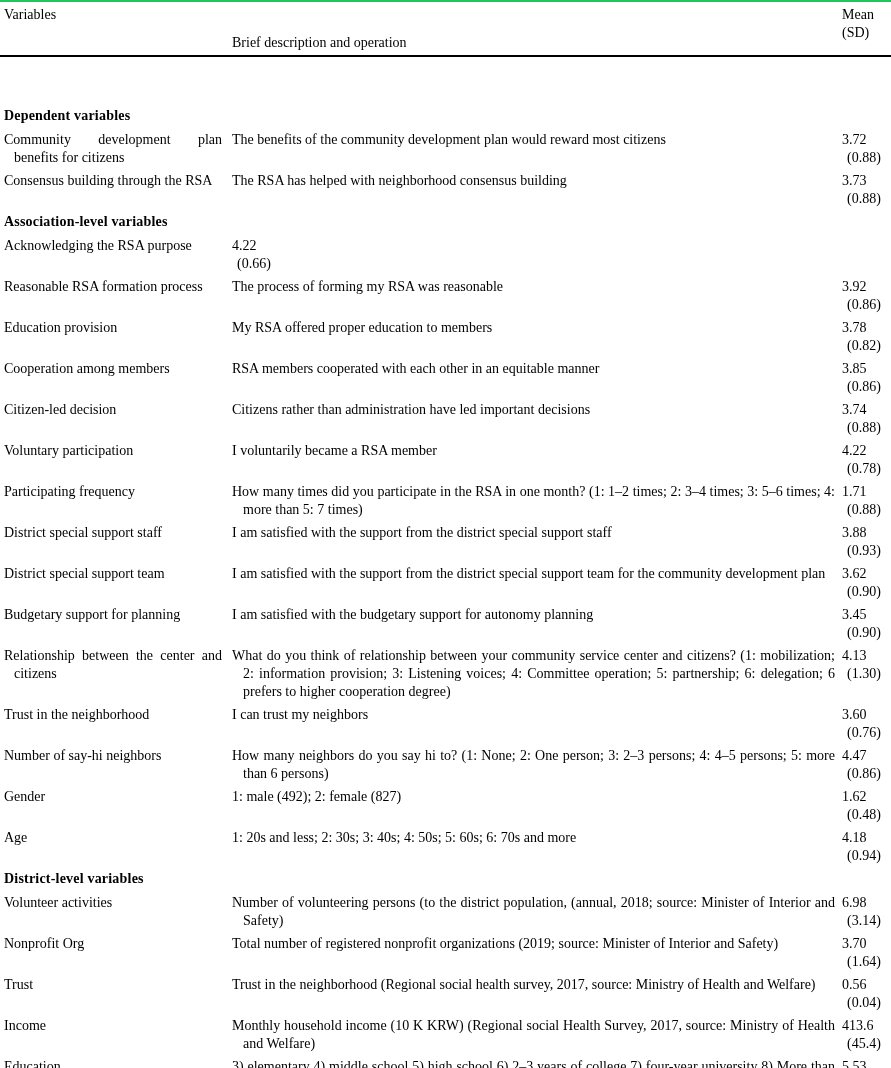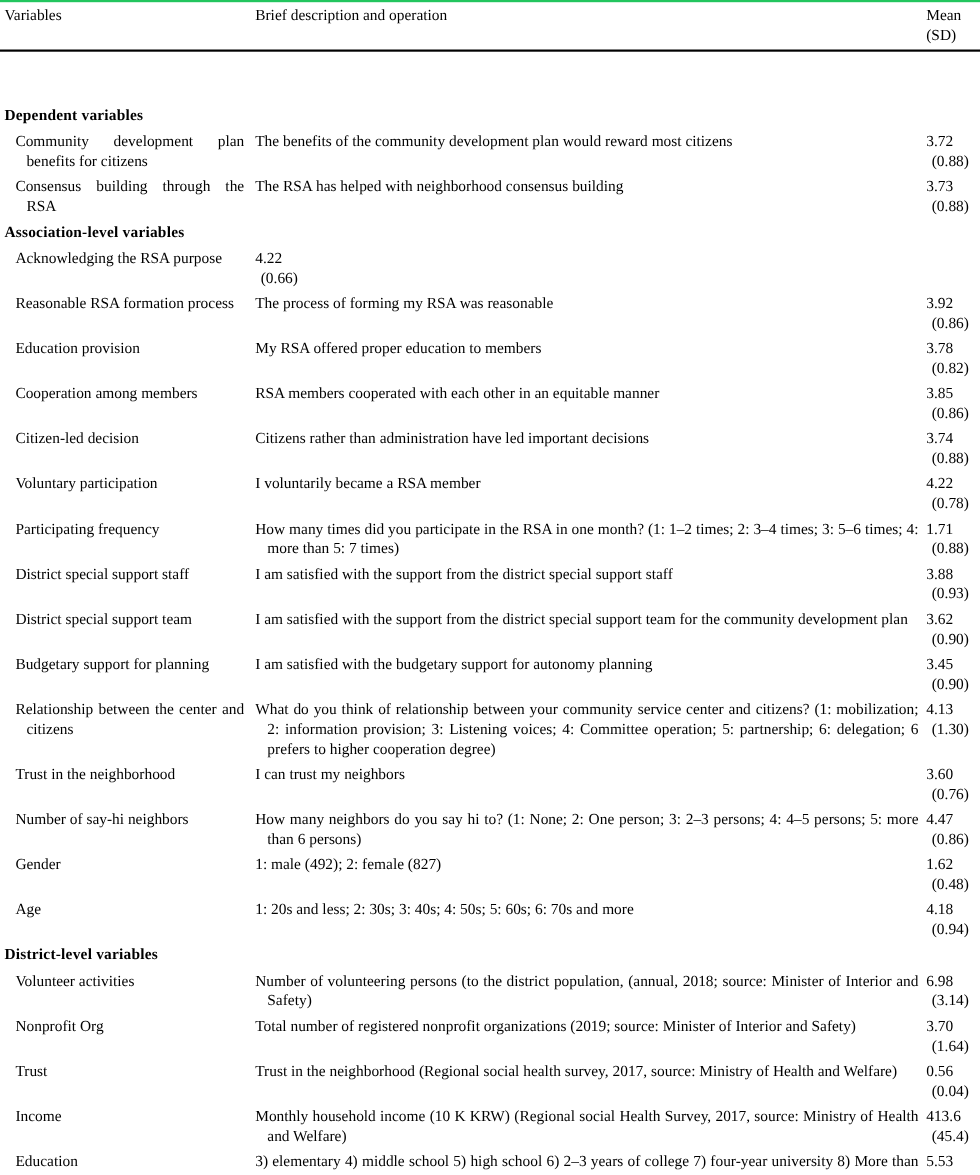--- a/index.html
+++ b/index.html
@@ -24,36 +24,37 @@
   }
   .table-header {
     padding: 4px 0 3px 0;
     border-bottom: 2px solid #000000;
   }
   .th-var {
     padding-left: 4px;
   }
   .th-desc {
     padding-right: 8px;
+    margin-top: 28px;
   }
   .table-body {
     padding: 10px 0 4px 0;
     margin-top: 40px;
   }
   .section-title {
     font-weight: bold;
     padding-left: 4px;
     margin-bottom: 6px;
     letter-spacing: 0.2px;
   }
   .row {
     margin-bottom: 5px;
   }
   .col-var {
-    padding-left: 24px;
+    padding-left: 14px;
     text-indent: -10px;
     padding-right: 10px;
     text-align: justify;
   }
   .col-desc {
     padding-left: 11px;
     text-indent: -11px;
     padding-right: 7px;
     text-align: justify;
   }

